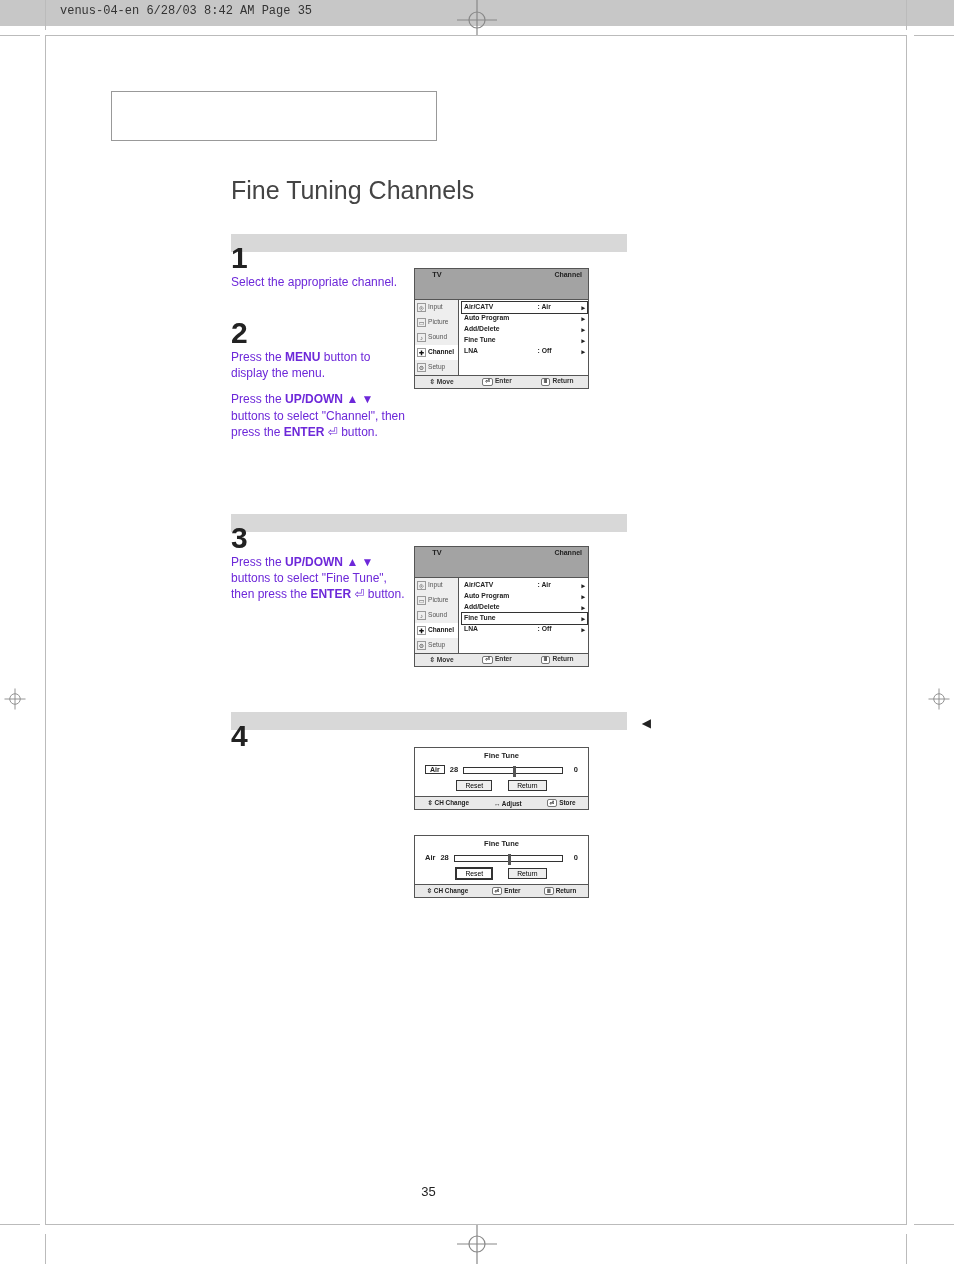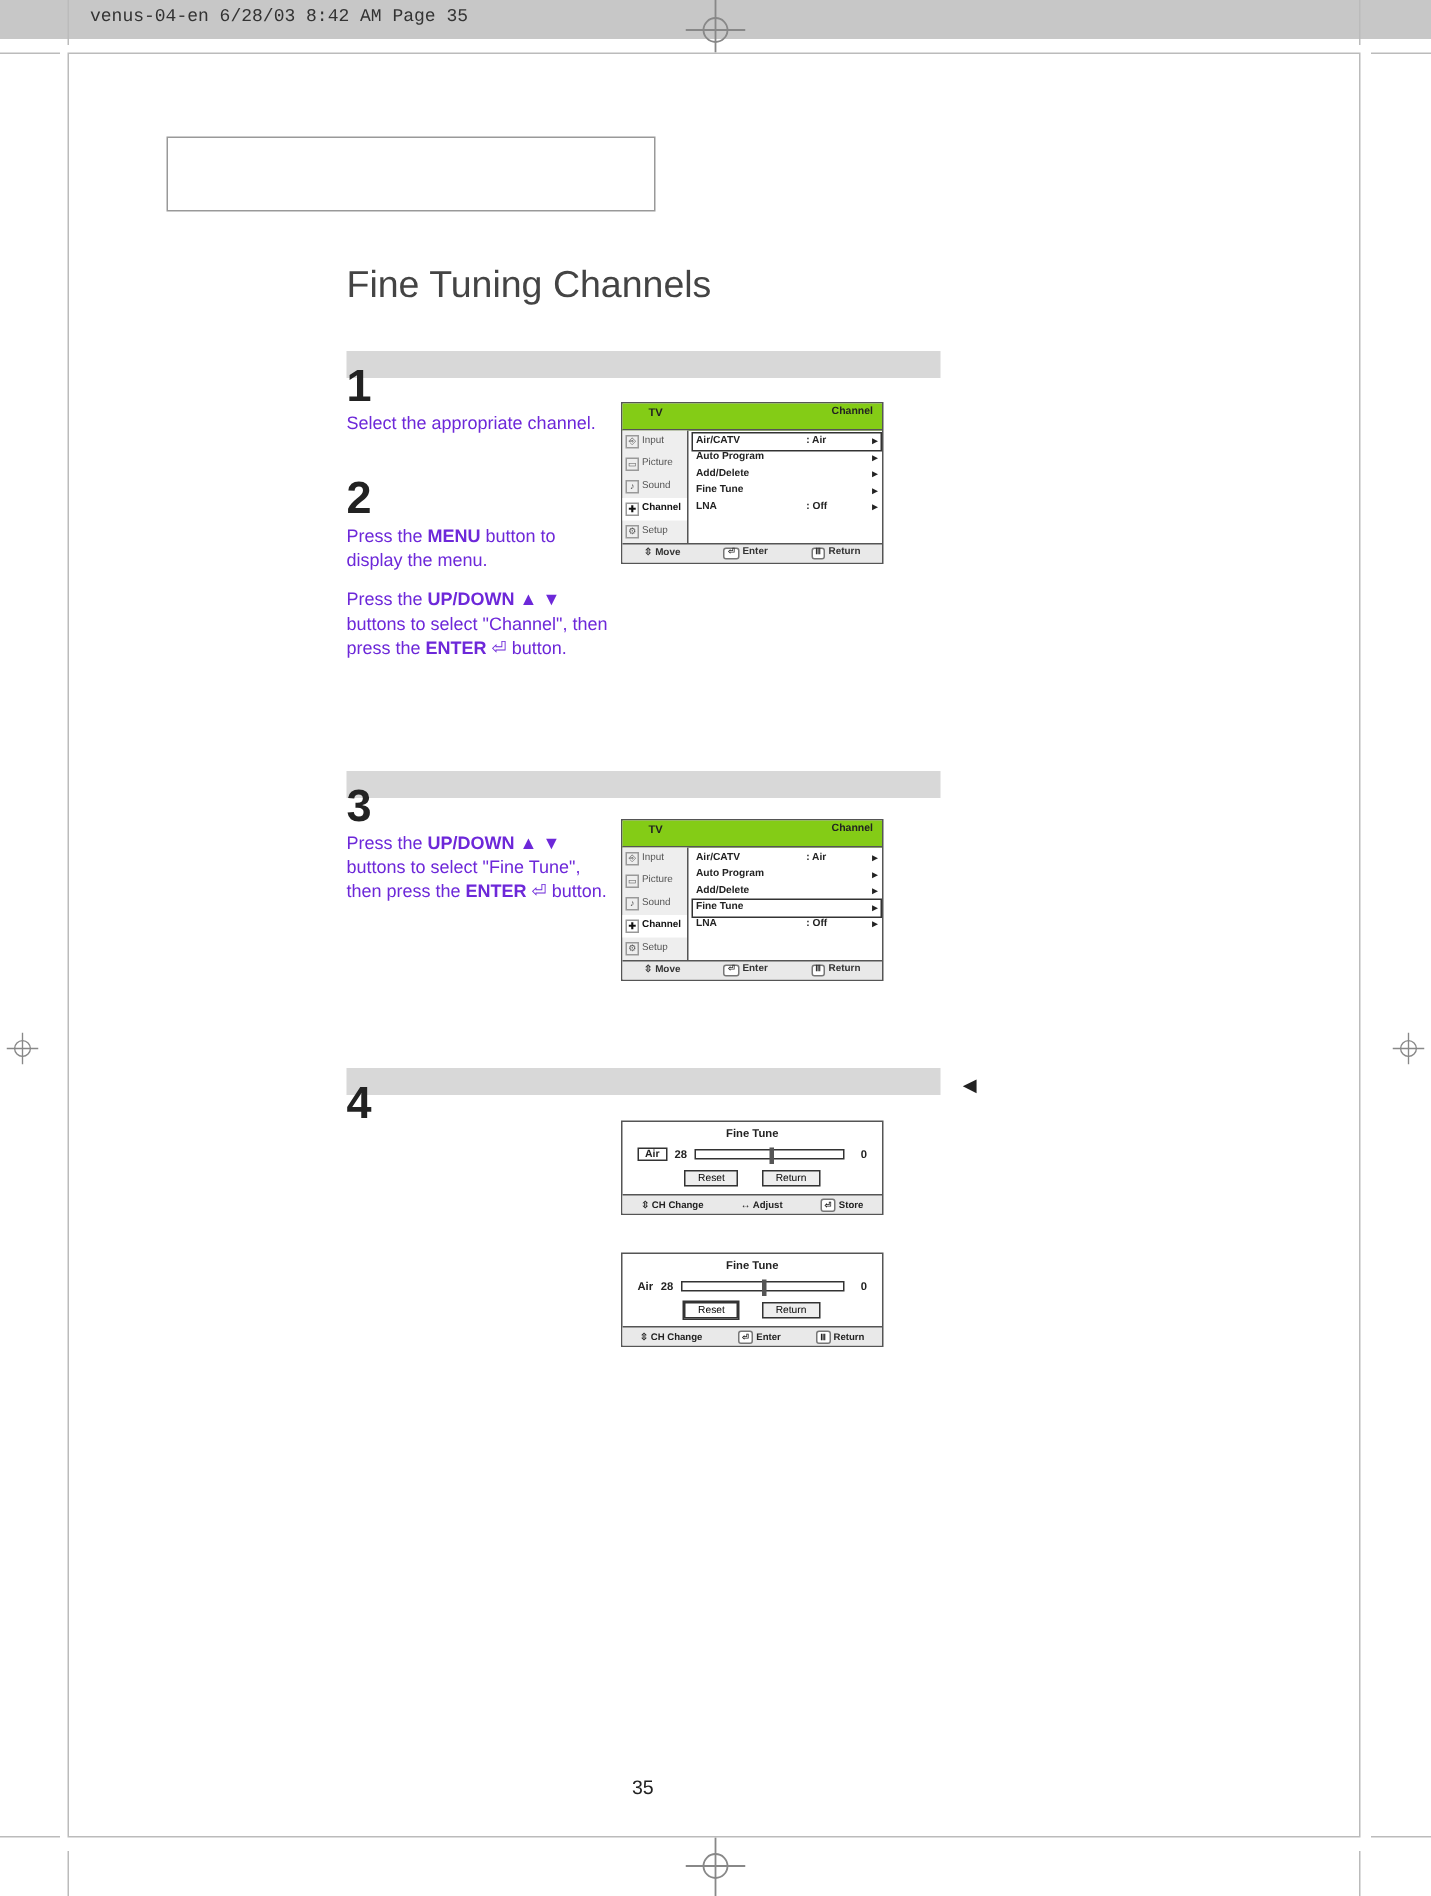--- a/index.html
+++ b/index.html
@@ -81,23 +81,23 @@
   
   .osd {
     position:absolute;
     width:175px;
     border:1px solid #555;
     background:#fff;
     font-size:7.2px;
     line-height:1;
   }
   .osd-head {
-    display:flex; height:18px;
+    display:flex; height:31px;
     border-bottom:1px solid #555;
-    background:#84cc16;
+    background:#a3a3a3;
   }
   .osd-head .tv  { width:44px; text-align:center; font-weight:bold; font-size:7.4px; padding-top:2px;}
   .osd-head .ch  { flex:1; text-align:right; padding:2px 6px 0 0; font-weight:bold; font-size:7px;}
   .osd-body { display:flex; }
   .osd-side {
     width:44px; border-right:1px solid #555; background:#eee;
     display:flex; flex-direction:column;
   }
   .osd-side .itm {
     height:15px; display:flex; align-items:center; gap:2px;
@@ -118,21 +118,21 @@
   }
   .osd-foot span .g{ display:inline-block; border:1px solid #777; padding:0 2px; font-size:5.5px; border-radius:2px; margin-right:2px; background:#fff;}
 
   
   .ft {
     position:absolute; width:175px; border:1px solid #555; background:#fff;
     font-size:7.5px; font-weight:bold;
     padding-bottom:0;
   }
   .ft-title { text-align:center; padding:3px 0 5px; }
-  .ft-line  { display:flex; align-items:center; gap:5px; padding:0 10px 4px;}
+  .ft-line  { display:flex; align-items:flex-end; gap:5px; padding:0 10px 4px;}
   .ft-line .src{ border:1px solid #333; padding:0 4px; font-size:7px; }
   .ft-line .bar{ flex:1; height:7px; border:1px solid #333; position:relative; }
   .ft-line .bar .knob{ position:absolute; left:50%; top:-2px; width:3px; height:11px; background:#555; }
   .ft-line .num{ width:10px; text-align:right; }
   .ft-btns { display:flex; justify-content:center; gap:16px; padding:2px 0 5px;}
   .ft-btns button{ font-size:6.8px; padding:1px 8px; border:1px solid #333; background:#eee; }
   .ft-btns button.hl{ background:#fff; outline:1.5px solid #333; }
   .ft-foot{
     height:13px; border-top:1px solid #555; background:#e9e9e9;
     display:flex; align-items:center; justify-content:space-around;

